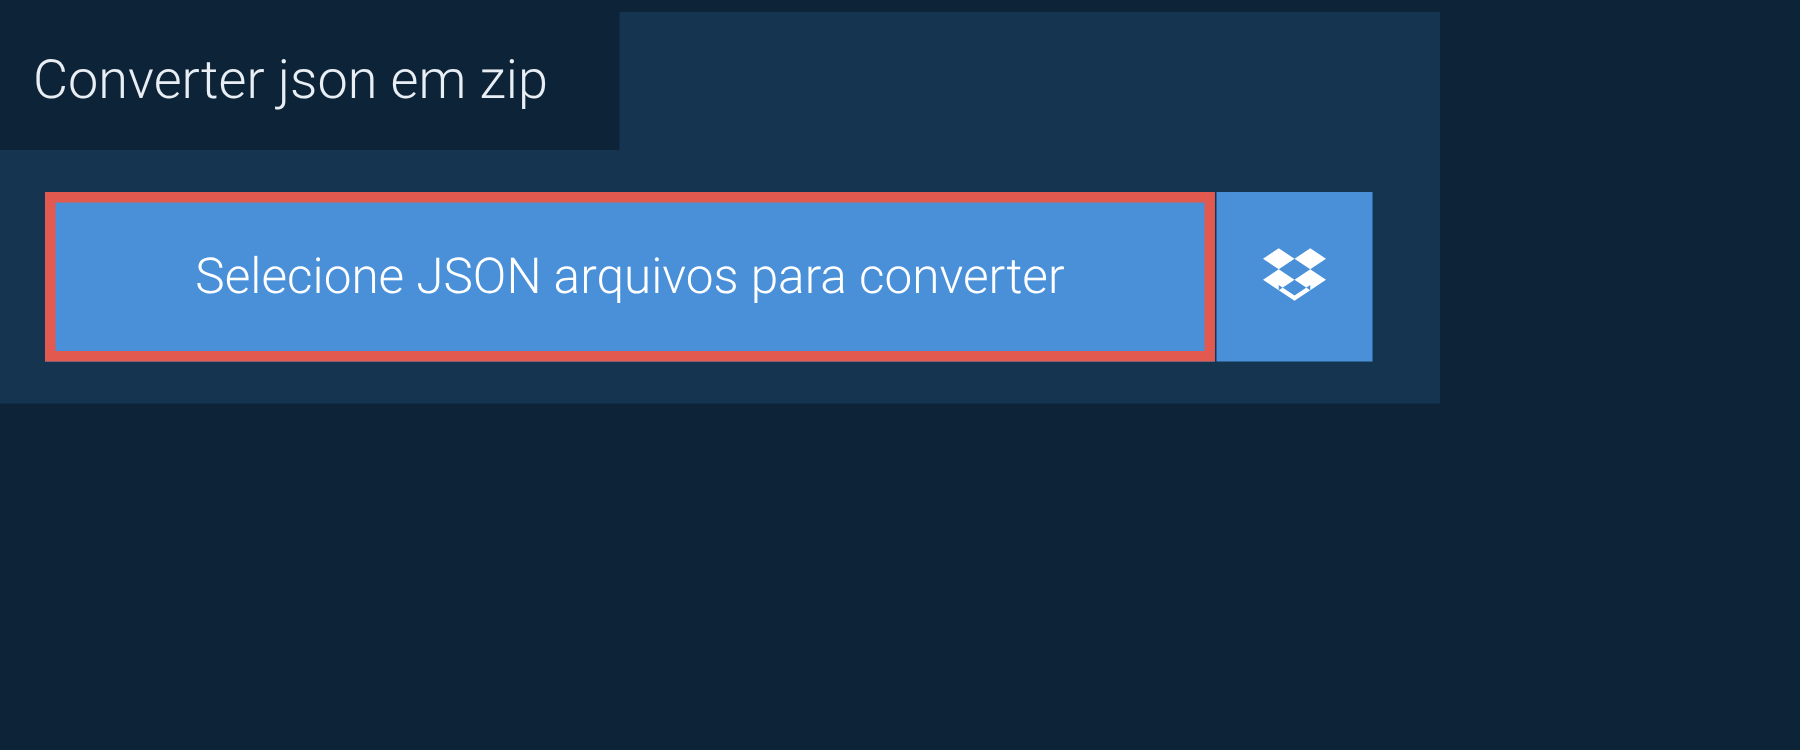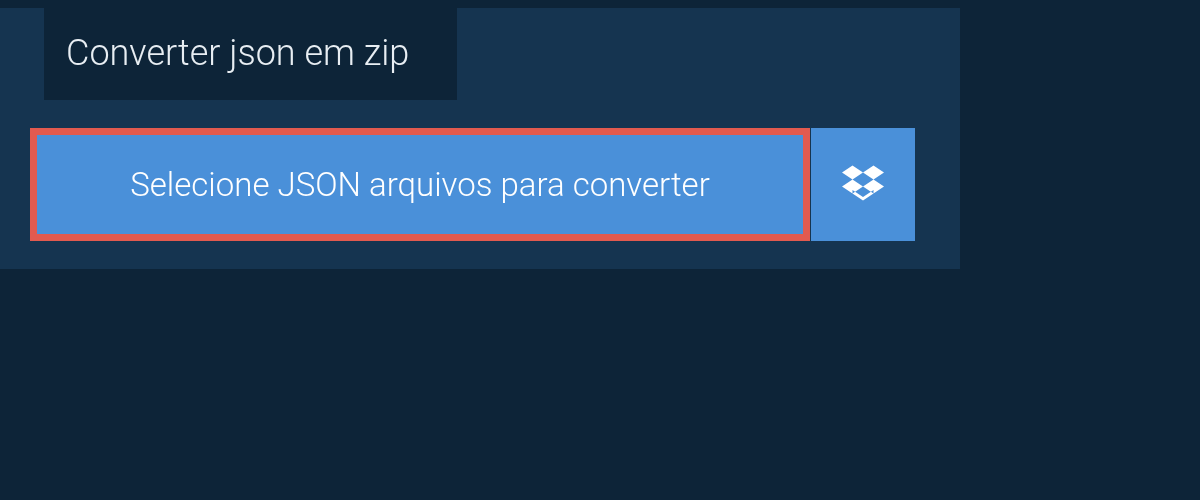--- a/index.html
+++ b/index.html
@@ -18,21 +18,20 @@
       width: 960px;
       margin-top: 8px;
     }
     .tab-header {
       display: inline-block;
       background-color: #0d2438;
       padding: 24px 48px 26px 22px;
       color: #e8eef3;
       font-size: 36px;
       font-weight: 300;
-      margin-left: 44px;
     }
     .button-row {
       display: flex;
       align-items: stretch;
       padding: 28px 30px 28px 30px;
       gap: 1px;
     }
     .select-button {
       flex: 0 0 auto;
       background-color: #4a90d9;

